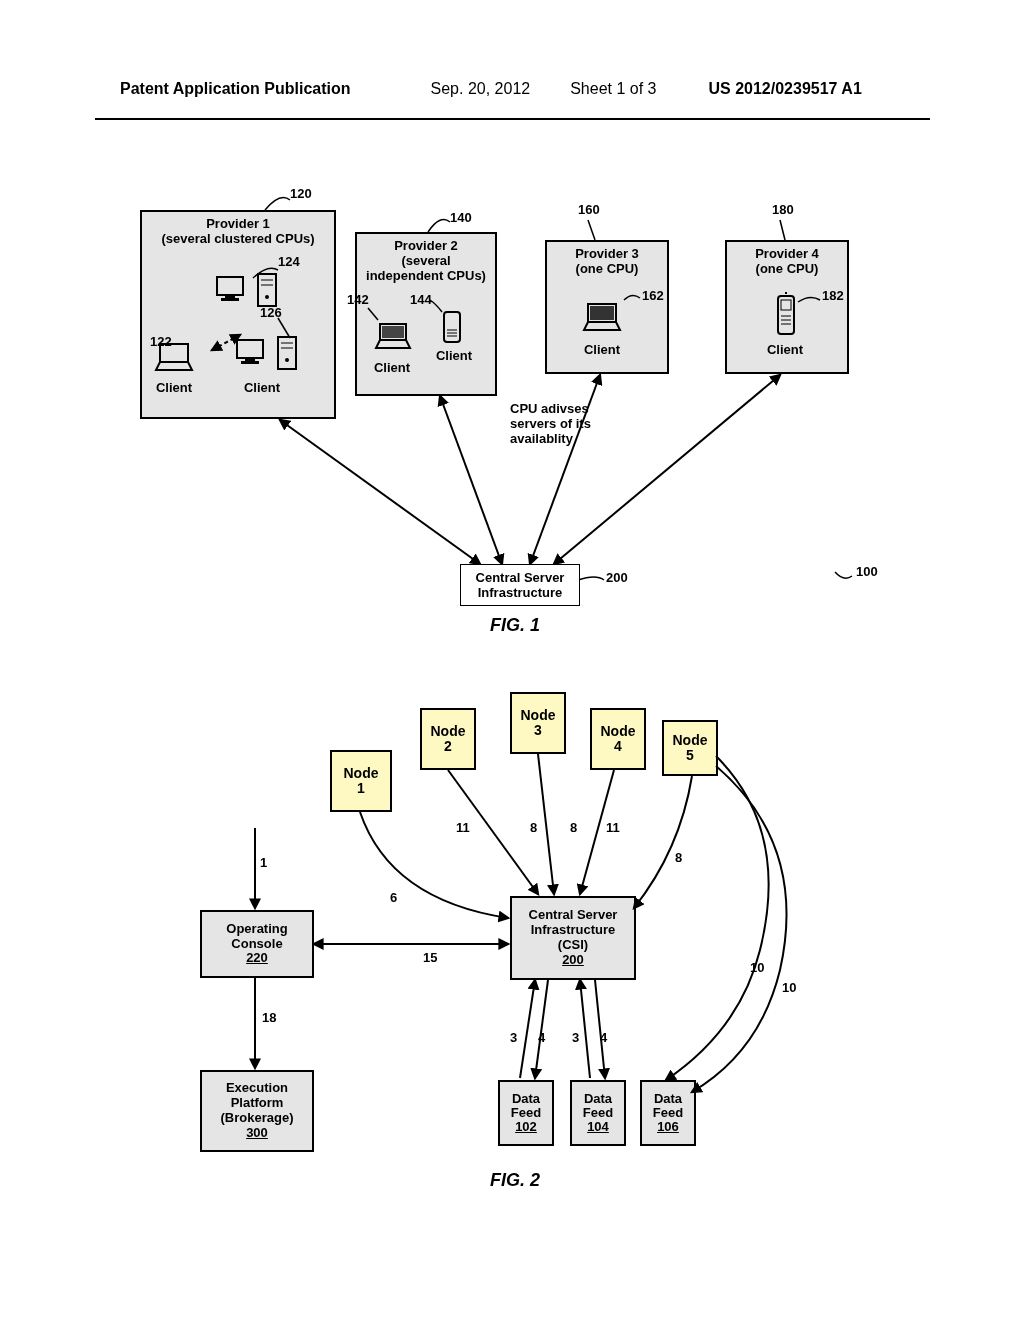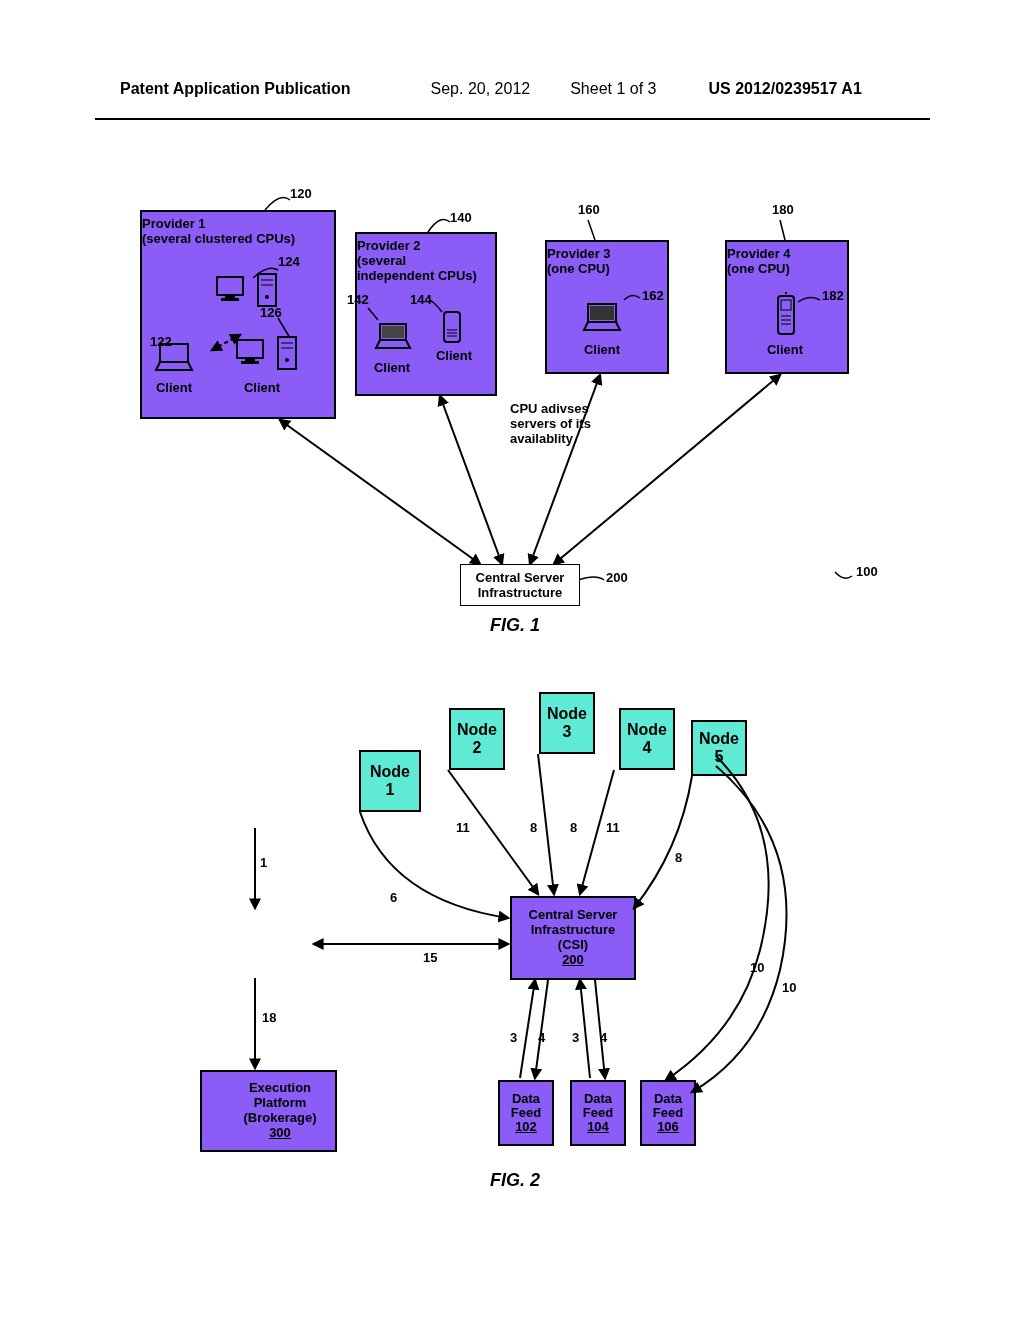--- a/index.html
+++ b/index.html
@@ -43,23 +43,23 @@
 
   
   .fig1 {
     position: relative;
     width: 745px;
     height: 460px;
   }
   .box {
     position: absolute;
     border: 2.5px solid #000;
-    background: #8b5cf6;
+    background: #e5e5e5;
     font-size: 13px;
-    text-align: left;
+    text-align: center;
   }
   .thinbox {
     position: absolute;
     border: 1.5px solid #000;
     background: #fff;
     font-size: 13px;
     text-align: center;
     display: flex;
     align-items: center;
     justify-content: center;
@@ -97,29 +97,28 @@
   
   .fig2 {
     position: relative;
     top: 60px;
     width: 745px;
     height: 510px;
   }
   .node {
     position: absolute;
     border: 2.5px solid #000;
-    background: #5eead4;
-    font-size: 16px;
+    background: #fef9c3;
+    font-size: 14px;
     font-weight: bold;
     text-align: center;
     display: flex;
     align-items: center;
     justify-content: center;
     line-height: 1.1;
-    margin-left: 29px;
   }
   .ul { text-decoration: underline; }
 </style>
 </head>
 <body>
 
 <div class="header">
   <span class="pub-type">Patent Application Publication</span>
   <span class="date">Sep. 20, 2012</span>
   <span class="sheet">Sheet 1 of 3</span>
@@ -304,29 +303,34 @@
 1</div>
     <div class="node" style="left:280px;top:8px;width:52px;height:58px;white-space:pre;">Node
 2</div>
     <div class="node" style="left:370px;top:-8px;width:52px;height:58px;white-space:pre;">Node
 3</div>
     <div class="node" style="left:450px;top:8px;width:52px;height:58px;white-space:pre;">Node
 4</div>
     <div class="node" style="left:522px;top:20px;width:52px;height:52px;white-space:pre;">Node
 5</div>
 
+    <div class="box" style="left:60px;top:210px;width:110px;height:64px;font-weight:bold;display:flex;flex-direction:column;align-items:center;justify-content:center;line-height:1.15;">
+      <div>Operating</div>
+      <div>Console</div>
+      <div class="ul">220</div>
+    </div>
 
     <div class="box" style="left:370px;top:196px;width:122px;height:80px;font-weight:bold;display:flex;flex-direction:column;align-items:center;justify-content:center;line-height:1.15;">
       <div>Central Server</div>
       <div>Infrastructure</div>
       <div>(CSI)</div>
       <div class="ul">200</div>
     </div>
 
-    <div class="box" style="left:60px;top:370px;width:110px;height:78px;font-weight:bold;display:flex;flex-direction:column;align-items:center;justify-content:center;line-height:1.15;padding-left:23px;">
+    <div class="box" style="left:60px;top:370px;width:110px;height:78px;font-weight:bold;display:flex;flex-direction:column;align-items:center;justify-content:center;line-height:1.15;">
       <div>Execution</div>
       <div>Platform</div>
       <div>(Brokerage)</div>
       <div class="ul">300</div>
     </div>
 
     <div class="box" style="left:358px;top:380px;width:52px;height:62px;font-weight:bold;display:flex;flex-direction:column;align-items:center;justify-content:center;line-height:1.1;font-size:13px;">
       <div>Data</div>
       <div>Feed</div>
       <div class="ul">102</div>

